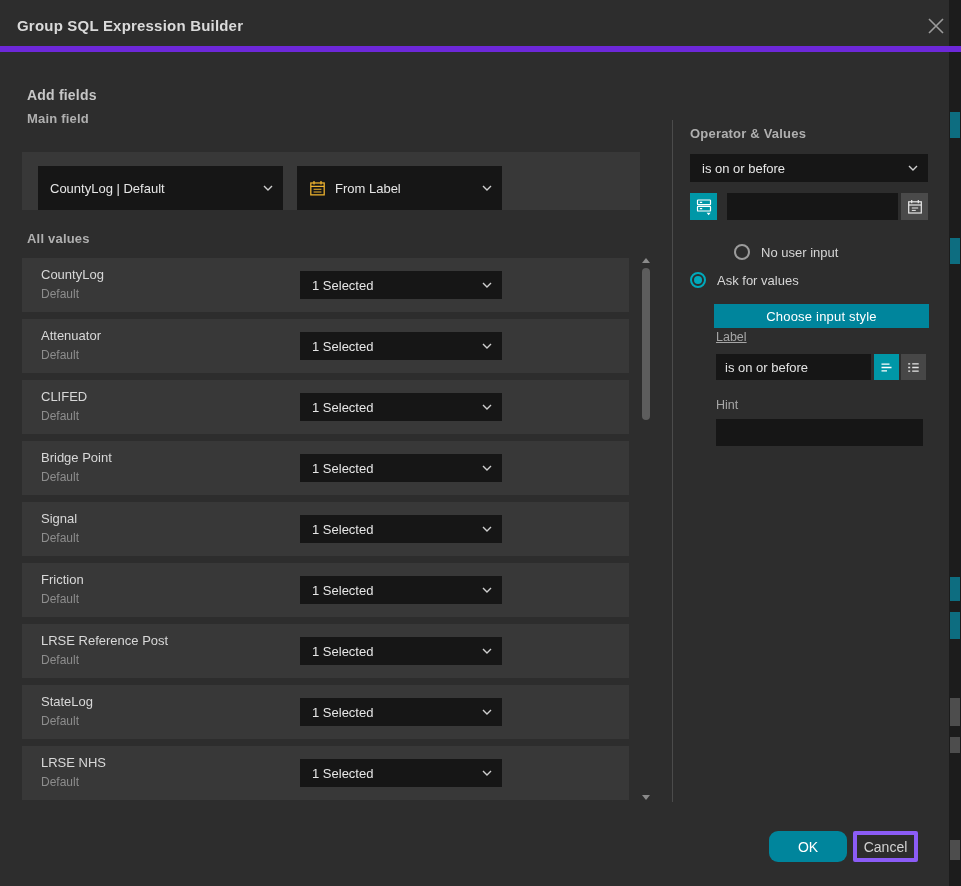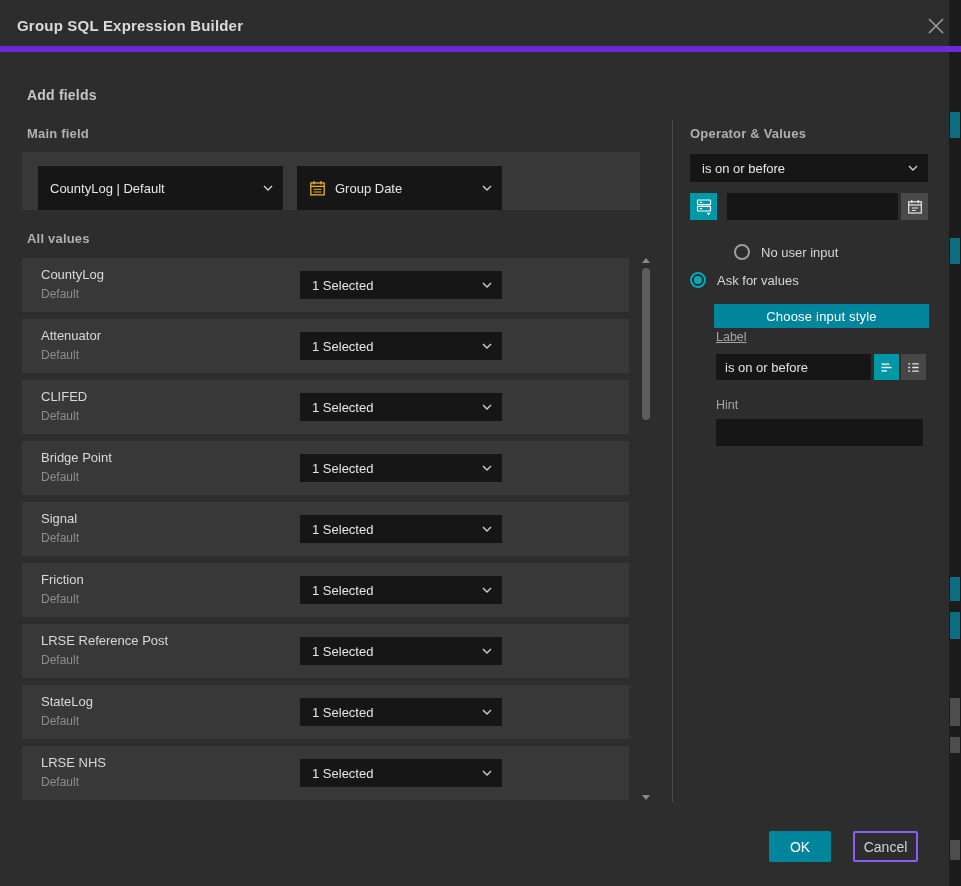--- a/index.html
+++ b/index.html
@@ -89,26 +89,26 @@
   .field-lab{font-size:12.5px; color:#a6a6a6;}
   .label-lab{left:716px; top:330px;text-decoration:underline;}
   .label-input{left:716px; top:354px; width:155px; height:26px;}
   .btn-align{left:874px; top:354px; width:25px; height:26px; background:var(--accent-icon);}
   .btn-list{left:901px; top:354px; width:25px; height:26px; background:#474747;}
   .hint-lab{left:716px; top:398px;}
   .hint-input{left:716px; top:419px; width:207px; height:27px;}
 
   
   .ok-btn{
-    left:769px; top:831px; width:62px; height:31px; background:var(--accent);
-    border:none; border-radius:2px; color:#fff; font-size:14px; font-family:inherit; cursor:pointer;
+    left:769px; top:831px; width:78px; height:31px; background:var(--accent);
+    border:none; border-radius:9px; color:#fff; font-size:14px; font-family:inherit; cursor:pointer;
   }
   .cancel-btn{
     left:853px; top:831px; width:65px; height:31px; background:transparent;
-    border:2px solid #8b5cf6; border-radius:2px; color:#d2d2d2; font-size:14px; font-family:inherit; cursor:pointer;
+    border:4px solid #8b5cf6; border-radius:2px; color:#d2d2d2; font-size:14px; font-family:inherit; cursor:pointer;
   }
   svg{display:block;}
 </style>
 </head>
 <body>
 
 <div class="abs bg-strip">
   <div class="frag teal" style="top:112px; height:26px;"></div>
   <div class="frag teal" style="top:238px; height:26px;"></div>
   <div class="frag teal" style="top:577px; height:24px;"></div>
@@ -123,41 +123,41 @@
   <div class="abs close-btn">
     <span>
       <svg width="18" height="18" viewBox="0 0 18 18">
           <path d="M2 2l14 14M16 2L2 16" stroke="#9b9b9b" stroke-width="1.6"></path>
         </svg>
     </span>
   </div>
 </div>
 
 <div class="abs h1" style="left:27px; top:87px;">Add fields</div>
-<div class="abs h2" style="left:27px; top:126px;">Main field</div>
+<div class="abs h2" style="left:27px; top:111px;">Main field</div>
 
 <div class="abs main-panel">
   <div class="dd dd-layer">
     <span class="dd-label">CountyLog | Default</span>
     <span class="chev">
       <svg width="10" height="6" viewBox="0 0 10 6">
           <path d="M1 1l4 4 4-4" fill="none" stroke="#cfcfcf" stroke-width="1.4"></path>
         </svg>
     </span>
   </div>
   <div class="dd dd-date">
     <span class="cal">
       <svg width="17" height="17" viewBox="0 0 16 16" fill="none" stroke="currentColor" stroke-width="1.2">
         <rect x="1.7" y="2.8" width="12.6" height="11.2"></rect>
         <path d="M1.7 6h12.6"></path>
         <path d="M4.7 1v3.2M11.3 1v3.2"></path>
         <path d="M4.3 8.7h7.4M4.3 11.3h7.4" stroke-width="1"></path>
       </svg>
     </span>
-    <span class="dd-label">Group Date</span>
+    <span class="dd-label">From Label</span>
     <span class="chev">
       <svg width="10" height="6" viewBox="0 0 10 6">
           <path d="M1 1l4 4 4-4" fill="none" stroke="#cfcfcf" stroke-width="1.4"></path>
         </svg>
     </span>
   </div>
 </div>
 
 <div class="abs h2" style="left:27px; top:231px;">All values</div>
 

